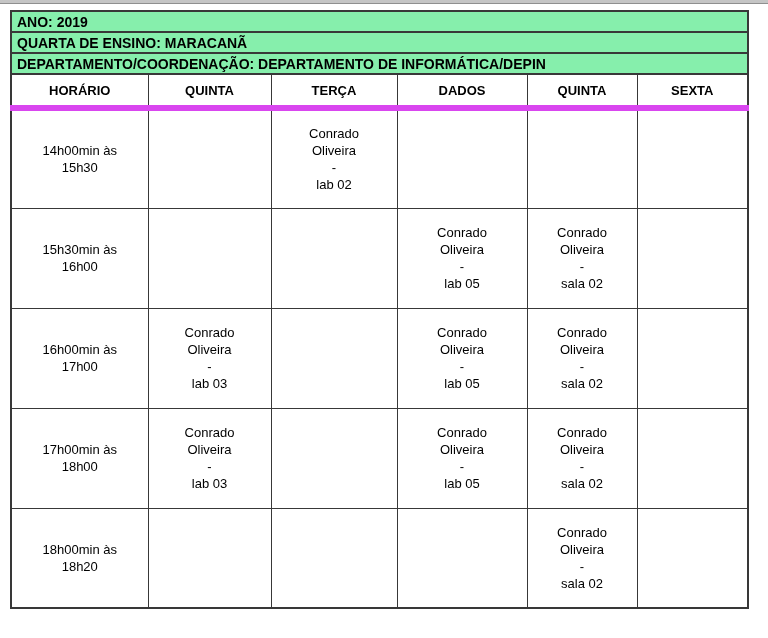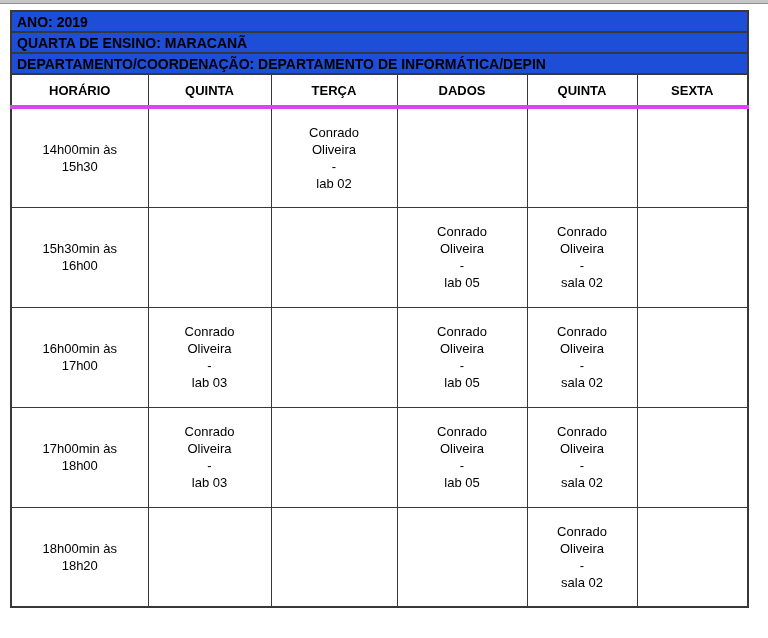--- a/index.html
+++ b/index.html
@@ -35,38 +35,38 @@
     width: 737px;
     border: 2px solid #383838;
   }
   table.schedule td,
   table.schedule th {
     border: 1px solid #383838;
     padding: 0;
     overflow: hidden;
   }
   tr.meta-row td {
-    background: #1d4ed8;
+    background: #86efac;
     font-weight: bold;
     font-size: 14px;
     text-align: left;
     height: 17px;
     padding: 1px 4px 1px 5px;
     border-top: 2px solid #383838;
     border-bottom: 2px solid #383838;
     white-space: nowrap;
   }
   tr.head-row th {
     background: #ffffff;
     font-weight: bold;
     font-size: 13px;
     text-align: center;
     vertical-align: middle;
     height: 30px;
-    border-bottom: 4px solid #d946ef;
+    border-bottom: 6px solid #d946ef;
   }
   tr.body-row {
     height: 100px;
   }
   tr.body-row td {
     text-align: center;
     vertical-align: middle;
     white-space: pre-line;
     line-height: 17px;
     font-size: 13px;

